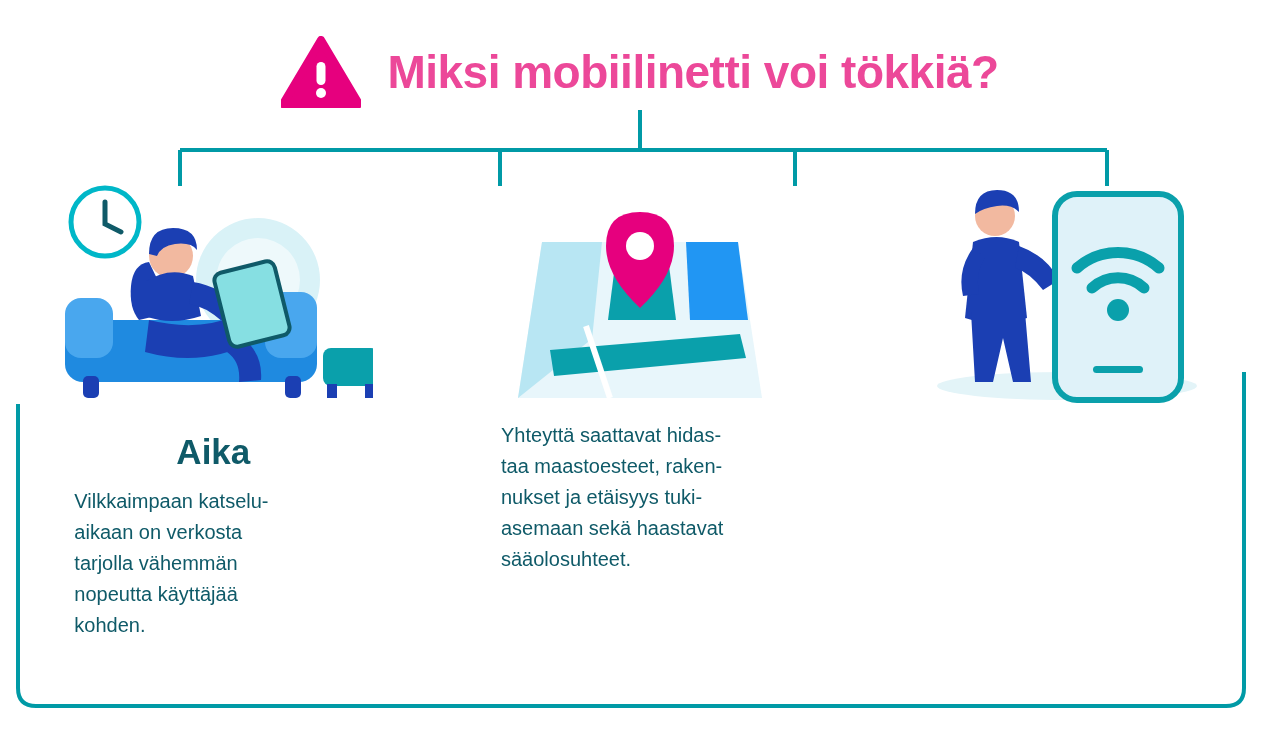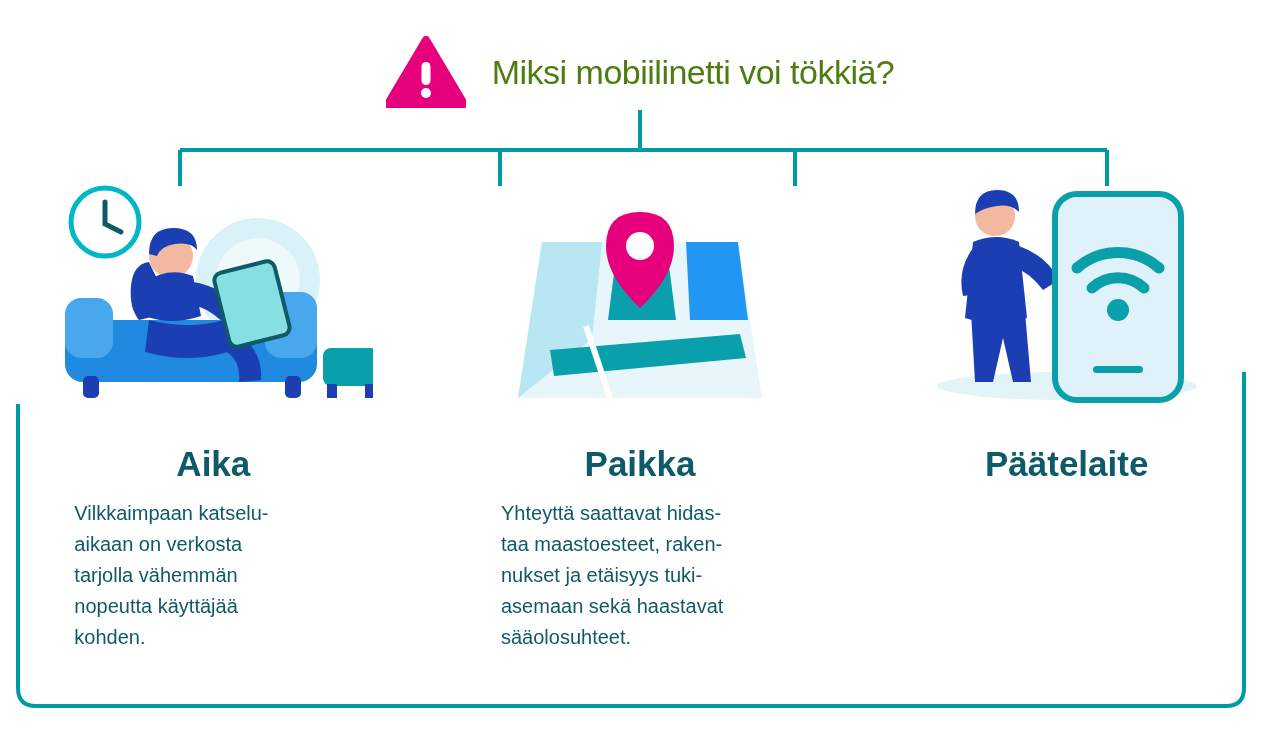--- a/index.html
+++ b/index.html
@@ -22,23 +22,23 @@
     top: 36px;
     left: 0;
     width: 100%;
     display: flex;
     align-items: center;
     justify-content: center;
     gap: 26px;
   }
   .warn-icon { width: 80px; height: 72px; flex: 0 0 auto; }
   .title-text {
-    font-size: 34px;
-    font-weight: normal;
-    color: #4d7c0f;
+    font-size: 46px;
+    font-weight: bold;
+    color: #ec4899;
     letter-spacing: -0.5px;
     white-space: nowrap;
   }
 
   
   .connectors {
     position: absolute;
     top: 0; left: 0;
     width: 1280px; height: 732px;
     pointer-events: none;
@@ -63,21 +63,21 @@
     height: 250px;
     width: 100%;
     display: flex;
     align-items: flex-end;
     justify-content: center;
   }
   .col-title {
     font-size: 35px;
     font-weight: bold;
     color: #0f5a68;
-    margin-top: 24px;
+    margin-top: 12px;
     margin-bottom: 14px;
     text-align: center;
   }
   .col-body {
     font-size: 20px;
     line-height: 1.55;
     color: #0f5a68;
     text-align: left;
     width: 278px;
     white-space: pre-line;
@@ -166,21 +166,20 @@
         <path d="M128 72 L176 72 L186 150 L118 150 Z" fill="#0aa0ab"></path>
         <path d="M196 72 L248 72 L258 150 L200 150 Z" fill="#2196f3"></path>
         <path d="M118 156 L196 156 L272 228 L28 228 Z" fill="#e8f6fb"></path>
         <path d="M60 180 L250 164 L256 188 L64 206 Z" fill="#0aa0ab"></path>
         <path d="M96 156 L120 228" stroke="#ffffff" stroke-width="6" fill="none"></path>
 
         <path d="M150 42 q-34 0 -34 34 q0 30 34 62 q34 -32 34 -62 q0 -34 -34 -34 z" fill="#e6007e"></path>
         <circle cx="150" cy="76" r="14" fill="#ffffff"></circle>
       </svg>
     </div>
-    <div class="col-title">Paikka</div>
     <div class="col-body">Yhteyttä saattavat hidas-
 taa maastoesteet, raken-
 nukset ja etäisyys tuki-
 asemaan sekä haastavat
 sääolosuhteet.</div>
   </div>
 
 
   <div class="col">
     <div class="art">
@@ -196,16 +195,15 @@
         <path d="M54 142 l54 0 l6 70 l-18 0 l-10 -44 l-10 44 l-18 0 z" fill="#1b3fb3"></path>
 
         <rect x="138" y="24" width="126" height="206" rx="22" fill="#dff2f9" stroke="#0aa0ab" stroke-width="6"></rect>
         <rect x="176" y="196" width="50" height="7" rx="3.5" fill="#0aa0ab"></rect>
 
         <circle cx="201" cy="140" r="11" fill="#0aa0ab"></circle>
         <path d="M175 118 a38 38 0 0 1 52 0" fill="none" stroke="#0aa0ab" stroke-width="11" stroke-linecap="round"></path>
         <path d="M160 98 a62 62 0 0 1 82 0" fill="none" stroke="#0aa0ab" stroke-width="11" stroke-linecap="round"></path>
       </svg>
     </div>
-    <div class="col-title">Päätelaite</div>
   </div>
 
 </div>
 
 </body></html>

